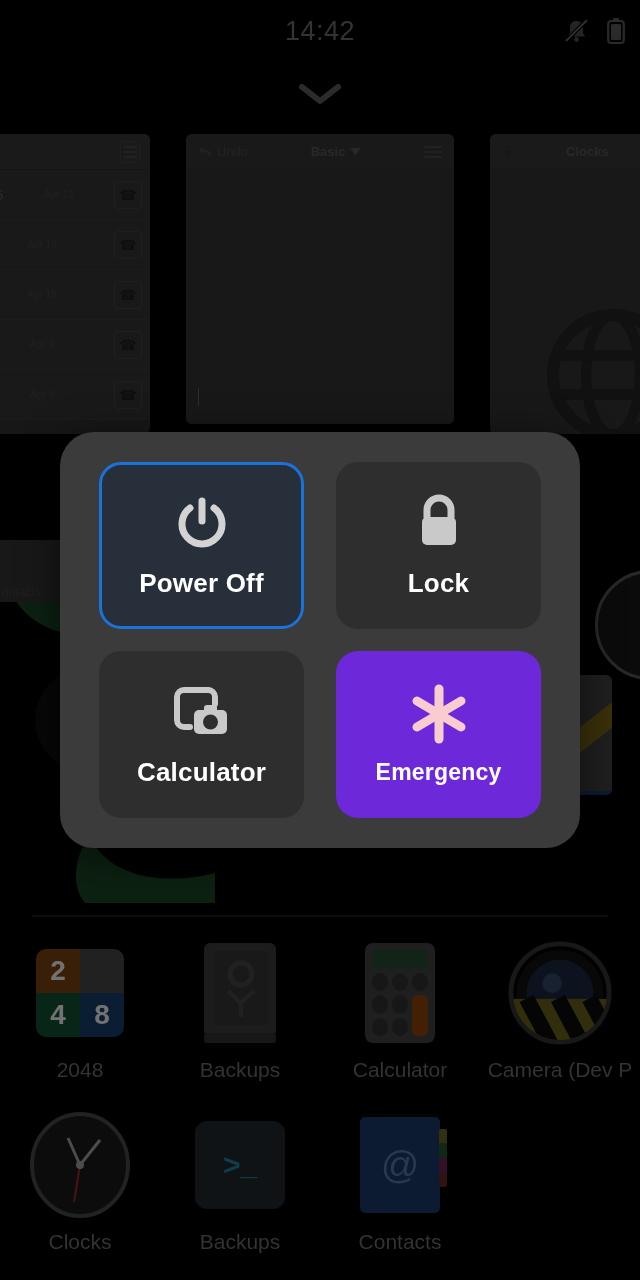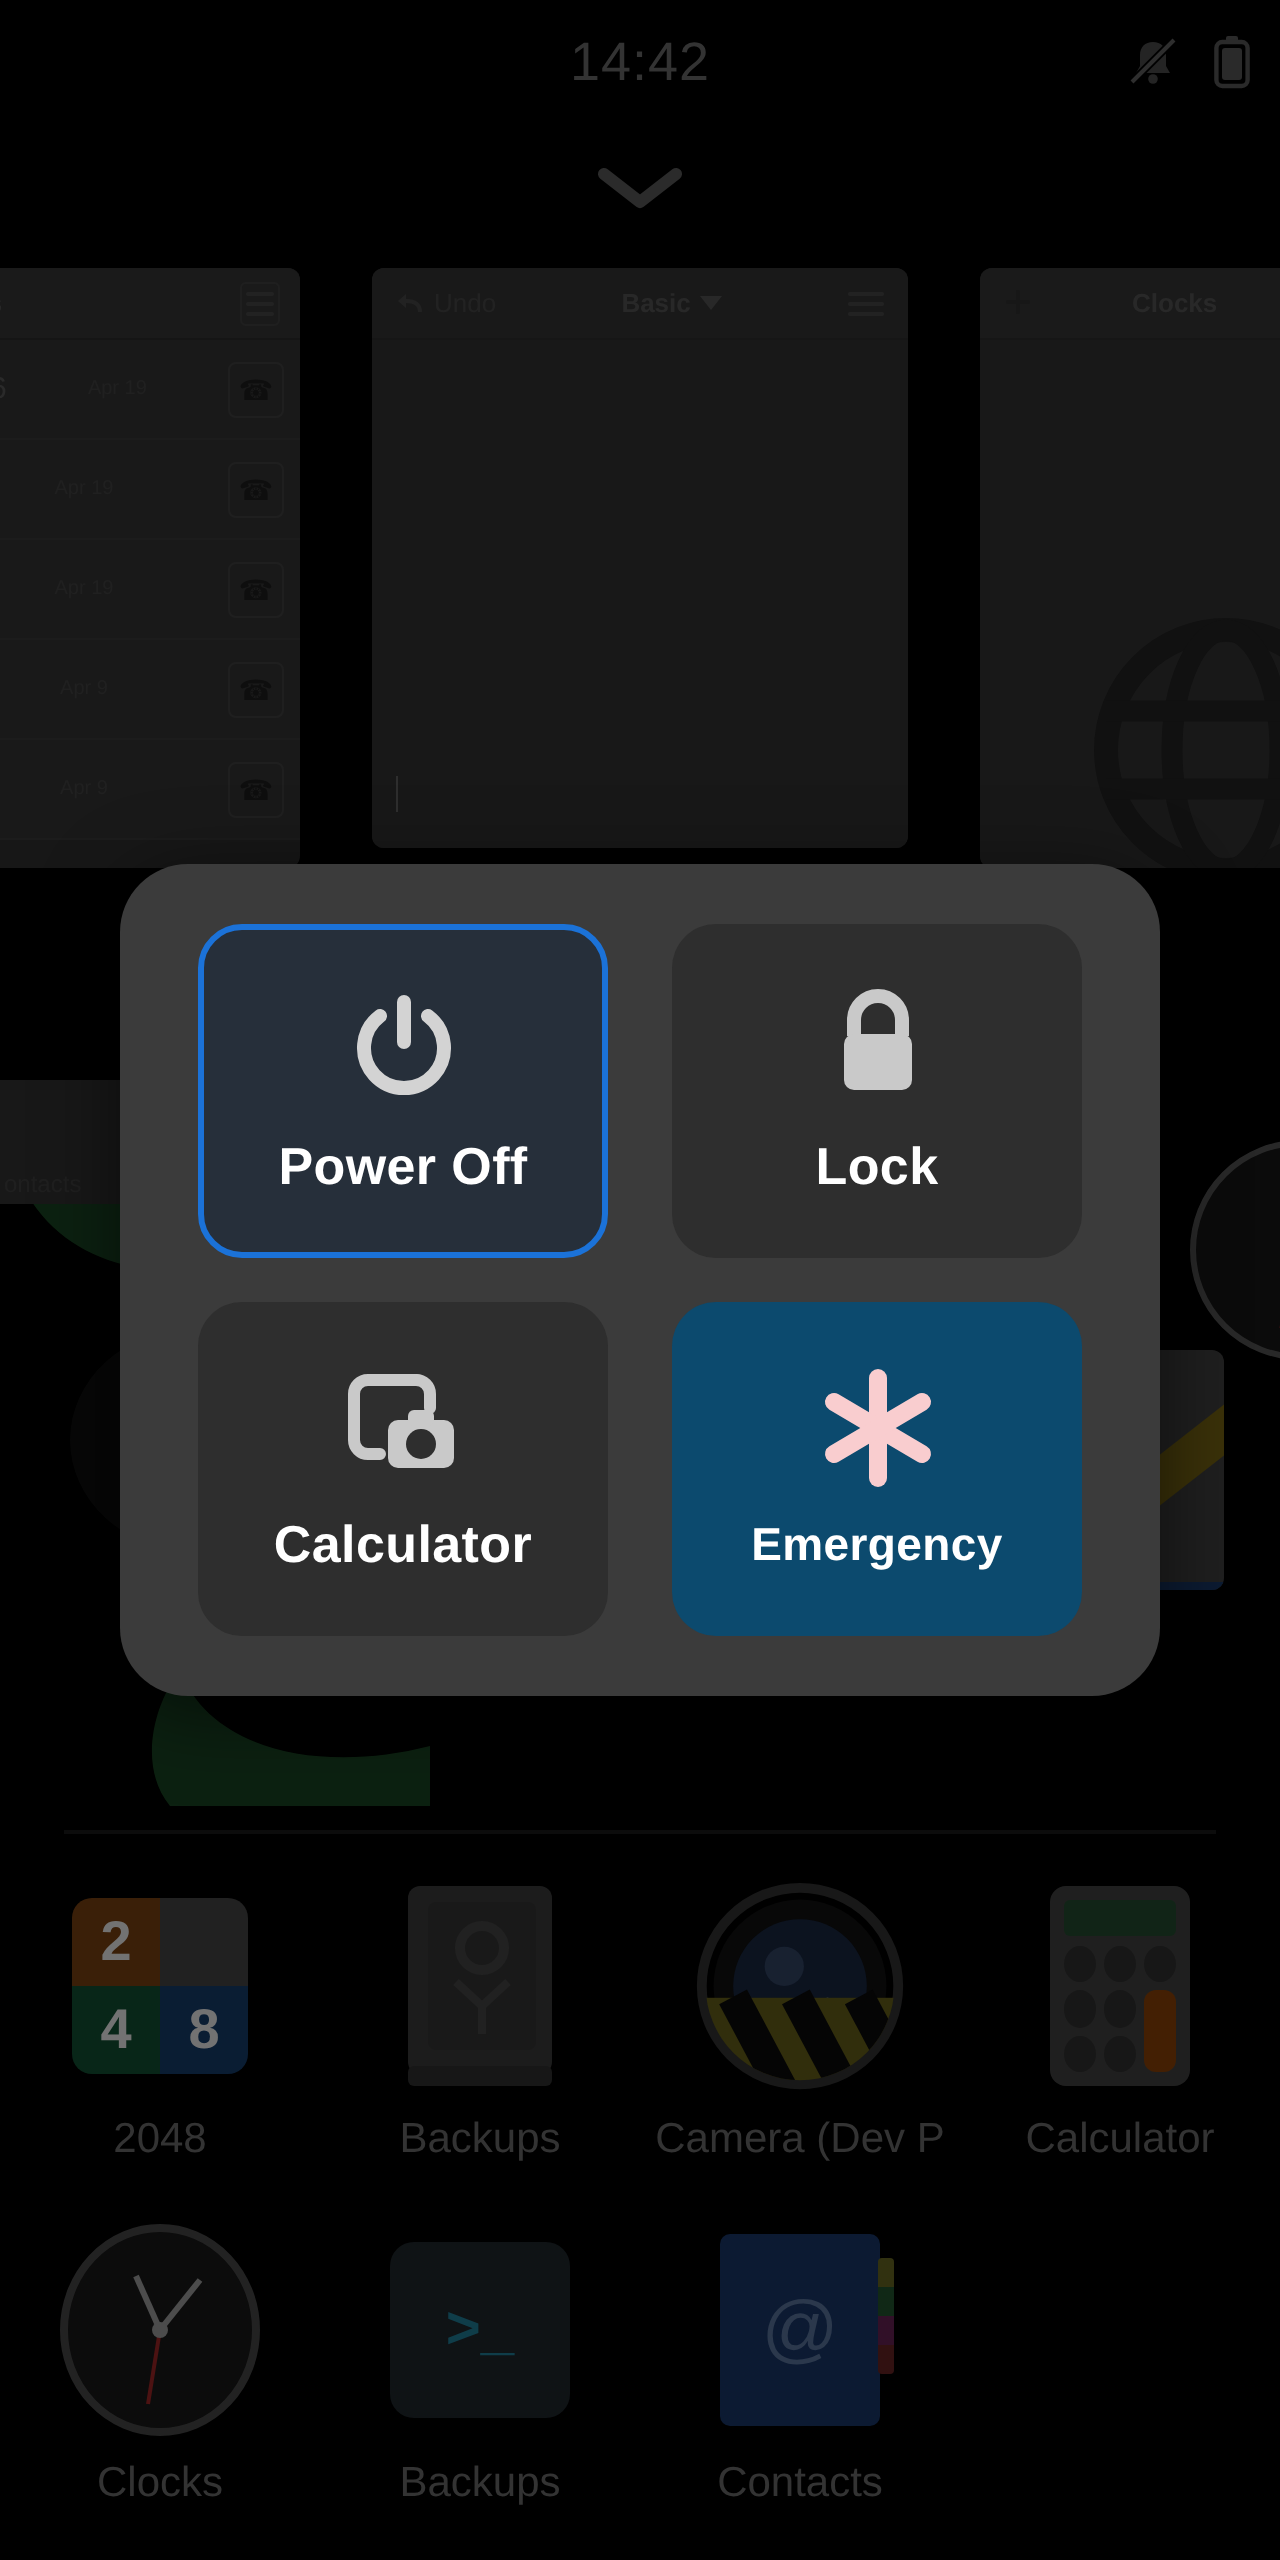--- a/index.html
+++ b/index.html
@@ -136,21 +136,21 @@
     cursor:pointer;
   }
   .pm-btn .pm-label {
     color:#ffffff; font-size:26px; font-weight:bold;
     letter-spacing:0.2px;
   }
   .pm-btn.focused {
     background:#262f3a;
     border:3px solid #1b72d8;
   }
-  .pm-btn.danger { background:#0c4a6e; }
+  .pm-btn.danger { background:#6d28d9; }
   .pm-btn.danger .pm-label { font-size:23px; }
   .pm-icon { display:flex; align-items:center; justify-content:center; height:62px; }
 
   
   #app-divider {
     position:absolute; top:915px; left:32px; width:576px; height:2px;
     background:#161616; z-index:6;
   }
   #app-grid {
     position:absolute; top:930px; left:0; width:640px;
@@ -396,20 +396,39 @@
       <span class="app-icon">
         <svg width="80" height="104" viewBox="0 0 80 104">
           <rect x="4" y="2" width="72" height="94" rx="6" fill="#343434"></rect>
           <rect x="14" y="10" width="54" height="74" rx="4" fill="#2f2f2f"></rect>
           <circle cx="41" cy="33" r="11" fill="none" stroke="#3d3d3d" stroke-width="5"></circle>
           <path d="M28 50 L41 62 L54 50 M41 62 L41 76" fill="none" stroke="#3d3d3d" stroke-width="4"></path>
           <rect x="4" y="92" width="72" height="10" rx="3" fill="#2a2a2a"></rect>
         </svg>
       </span>
       <span class="app-label">Backups</span>
+    </div>
+
+    <div class="app-cell">
+      <span class="app-icon">
+        <span class="icon-calc">
+          <span class="calc-screen"></span>
+          <span class="calc-keys">
+            <span></span>
+              <span></span>
+              <span></span>
+            <span></span>
+              <span></span>
+              <span style="background:#7a3a07; border-radius:6px; grid-row:span 2;"></span>
+            <span></span>
+              <span></span>
+          </span>
+        </span>
+      </span>
+      <span class="app-label">Calculator</span>
     </div>
 
     <div class="app-cell">
       <span class="app-icon">
         <svg width="112" height="112" viewBox="0 0 112 112">
           <defs>
             <clipPath id="lensclip">
                 <circle cx="56" cy="56" r="48"></circle>
               </clipPath>
           </defs>
@@ -425,39 +444,20 @@
               <rect x="28" y="58" width="16" height="60" transform="rotate(-28 36 88)"></rect>
               <rect x="60" y="58" width="16" height="60" transform="rotate(-28 68 88)"></rect>
               <rect x="92" y="58" width="16" height="60" transform="rotate(-28 100 88)"></rect>
             </g>
           </g>
         </svg>
       </span>
       <span class="app-label clipped">Camera (Dev P</span>
     </div>
 
-    <div class="app-cell">
-      <span class="app-icon">
-        <span class="icon-calc">
-          <span class="calc-screen"></span>
-          <span class="calc-keys">
-            <span></span>
-              <span></span>
-              <span></span>
-            <span></span>
-              <span></span>
-              <span style="background:#7a3a07; border-radius:6px; grid-row:span 2;"></span>
-            <span></span>
-              <span></span>
-          </span>
-        </span>
-      </span>
-      <span class="app-label">Calculator</span>
-    </div>
-
 
     <div class="app-cell">
       <span class="app-icon">
         <svg width="108" height="110" viewBox="0 0 108 110">
           <ellipse cx="54" cy="55" rx="48" ry="51" fill="#161616" stroke="#3f3f3f" stroke-width="4"></ellipse>
           <line x1="54" y1="55" x2="74" y2="30" stroke="#8a8a8a" stroke-width="3"></line>
           <line x1="54" y1="55" x2="42" y2="28" stroke="#8a8a8a" stroke-width="3"></line>
           <line x1="54" y1="55" x2="48" y2="92" stroke="#8a2222" stroke-width="2"></line>
           <circle cx="54" cy="55" r="4" fill="#8a8a8a"></circle>
         </svg>

